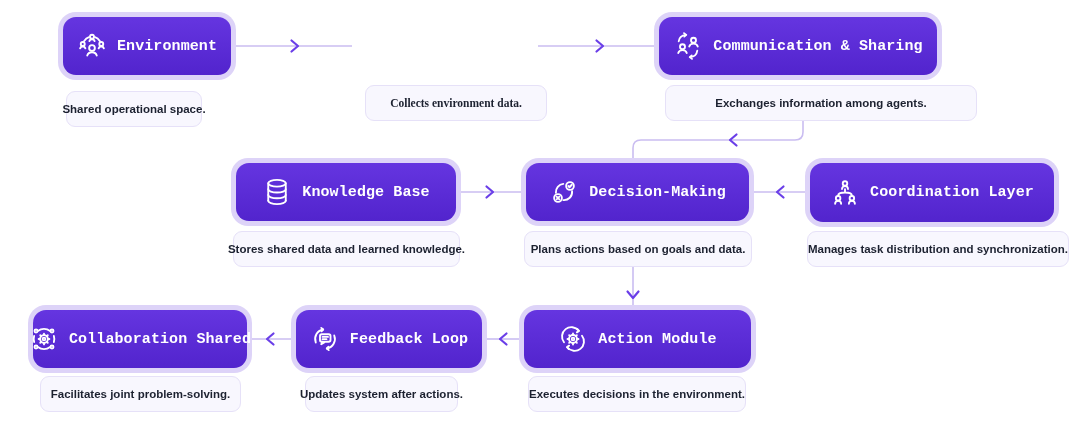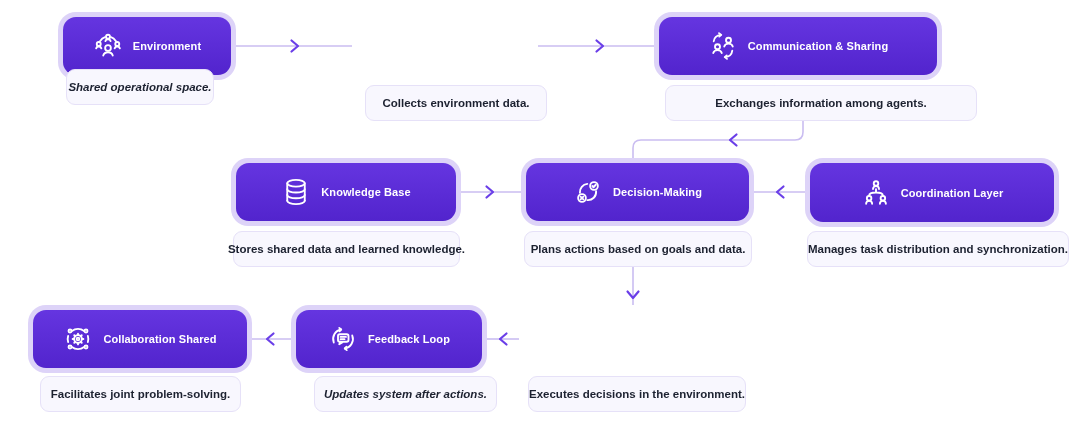--- a/index.html
+++ b/index.html
@@ -13,21 +13,21 @@
   .edges{position:absolute;left:0;top:0;width:1080px;height:447px;}
   .edge{stroke:var(--line);stroke-width:1.6;fill:none;}
   .head{stroke:var(--arrow);stroke-width:2.2;fill:none;stroke-linecap:round;stroke-linejoin:round;}
   .halo{position:absolute;background:var(--halo);border-radius:18px;padding:5px;box-sizing:border-box;}
   .node{width:100%;height:100%;border-radius:13px;
     background:linear-gradient(180deg,var(--node-fill-top) 0%,var(--node-fill-bottom) 100%);
     display:flex;align-items:center;justify-content:center;gap:10px;}
   .node .icon{display:flex;align-items:center;}
   .node .icon svg{width:30px;height:30px;stroke:#ffffff;fill:none;
     stroke-width:1.5;stroke-linecap:round;stroke-linejoin:round;}
-  .node .label{color:#ffffff;font-size:11px;font-weight:700;letter-spacing:.1px;white-space:nowrap;}
+  .node .label{color:#ffffff;font-size:15px;font-weight:700;letter-spacing:.1px;white-space:nowrap;font-family:Liberation Mono, monospace;}
   .desc{position:absolute;height:36px;background:var(--desc-bg);border:1px solid var(--desc-border);
     border-radius:9px;box-sizing:border-box;display:flex;align-items:center;justify-content:center;
     color:var(--desc-text);font-size:11.5px;font-weight:600;white-space:nowrap;}
 </style>
 </head>
 <body>
 
 <div class="canvas">
 
   <svg class="edges" viewBox="0 0 1080 447">
@@ -77,23 +77,23 @@
             <path d="M17.3,13.9 a2.2,2.1 0 0 1 4.2,0"></path>
           <circle cx="12" cy="13.6" r="2.3"></circle>
             <path d="M8.2,19.6 a3.9,3.3 0 0 1 7.6,0"></path>
           <path d="M5.6,8.2 Q7.4,5.6 9.6,4.9"></path>
             <path d="M14.4,4.9 Q16.6,5.6 18.4,8.2"></path>
         </svg>
       </span>
       <span class="label">Environment</span>
     </div>
   </div>
-  <div class="desc" style="left:66px;top:69px;width:148px;font-style:italic;">Shared operational space.</div>
-
-  <div class="desc" style="left:365px;top:85px;width:182px;">Collects environment data.</div>
+  <div class="desc" style="left:66px;top:91px;width:136px;">Shared operational space.</div>
+
+  <div class="desc" style="left:365px;top:85px;width:182px;font-family:Liberation Serif, serif;">Collects environment data.</div>
 
   <div class="halo" style="left:654px;top:12px;width:288px;height:68px;">
     <div class="node">
       <span class="icon">
         <svg viewBox="0 0 24 24">
           <circle cx="7.6" cy="12.6" r="2"></circle>
             <path d="M4.2,17.6 a3.5,3 0 0 1 6.8,0"></path>
           <circle cx="16.4" cy="7.4" r="2"></circle>
             <path d="M13,12.4 a3.5,3 0 0 1 6.8,0"></path>
           <path d="M4.6,8.2 Q5.2,3.6 10.2,3.1"></path>
@@ -186,17 +186,33 @@
           <path d="M19.4,9.2 A7.8,7.8 0 0 1 13.6,19.6"></path>
             <path d="M15,20.9 L13.4,19.6 L14.8,18.2"></path>
           <rect x="8" y="8.2" width="8.4" height="6" rx="1.4"></rect>
           <path d="M10,10.3 h4.4 M10,12.1 h3.2"></path>
           <path d="M9.8,14.2 L9,16.2 L11.4,14.8"></path>
         </svg>
       </span>
       <span class="label">Feedback Loop</span>
     </div>
   </div>
-  <div class="desc" style="left:314px;top:376px;width:183px;font-style:italic;">Updates system after actions.</div>
-
+  <div class="desc" style="left:305px;top:376px;width:153px;">Updates system after actions.</div>
+
+  <div class="halo" style="left:519px;top:305px;width:237px;height:68px;">
+    <div class="node">
+      <span class="icon">
+        <svg viewBox="0 0 24 24">
+          <path d="M4.8,14.6 A7.4,7.4 0 0 1 16.6,5.4"></path>
+            <path d="M15.4,3.9 L16.8,5.5 L15.1,6.7"></path>
+          <path d="M19.2,9.4 A7.4,7.4 0 0 1 7.4,18.6"></path>
+            <path d="M8.6,20.1 L7.2,18.5 L8.9,17.3"></path>
+          <circle cx="12" cy="12" r="3.2"></circle>
+            <circle cx="12" cy="12" r="1.1"></circle>
+          <path d="M12,8.8 V7.6 M12,15.2 V16.4 M8.8,12 H7.6 M15.2,12 H16.4 M9.7,9.7 L8.9,8.9 M14.3,9.7 L15.1,8.9 M9.7,14.3 L8.9,15.1 M14.3,14.3 L15.1,15.1"></path>
+        </svg>
+      </span>
+      <span class="label">Action Module</span>
+    </div>
+  </div>
   <div class="desc" style="left:528px;top:376px;width:218px;">Executes decisions in the environment.</div>
 
 </div>
 
 </body></html>

